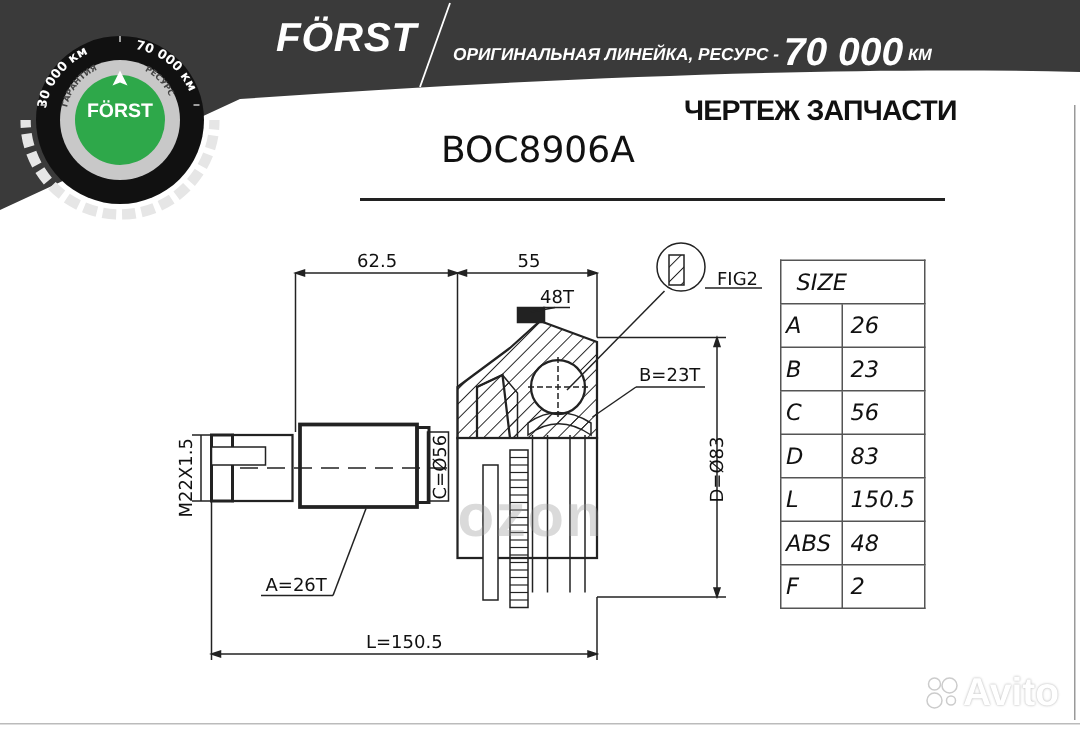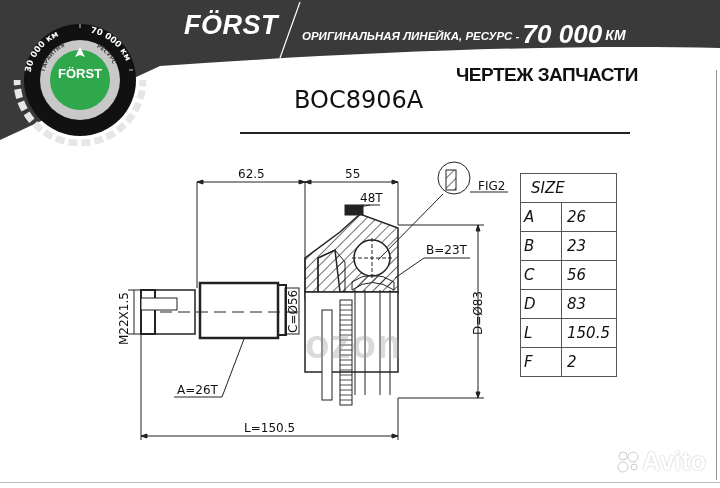--- a/index.html
+++ b/index.html
@@ -2,21 +2,21 @@
 <html><head>
 <meta charset="utf-8">
 <style>
   html, body { margin: 0; padding: 0; }
   body { width: 720px; height: 488px; background: #fff; position: relative; overflow: hidden; font-family: "DejaVu Sans", sans-serif; }
   .header { position: absolute; left: 0; top: 0; width: 720px; height: 70px; }
   .header svg { position: absolute; left: 0; top: 0; }
   .brand { position: absolute; left: 184px; top: 10px; color: #fff; font-family: "Liberation Sans", sans-serif; font-weight: bold; font-style: italic; font-size: 27px; letter-spacing: 0.5px; }
   .tagline { position: absolute; left: 302px; top: 16px; color: #fff; font-family: "Liberation Sans", sans-serif; font-weight: bold; font-style: italic; font-size: 11.5px; white-space: nowrap; }
   .tagline .big { font-size: 26px; position: relative; top: 3px; }
-  .tagline .km { font-size: 14px; text-align: center; }
+  .tagline .km { font-size: 11px; text-align: center; }
   .subtitle { position: absolute; left: 456px; top: 64px; font-family: "Liberation Sans", sans-serif; font-weight: bold; font-size: 19px; color: #111; letter-spacing: -0.5px; }
   .partno { position: absolute; left: 294px; top: 86px; font-family: "DejaVu Sans", sans-serif; font-size: 24px; color: #111; }
   .partno-line { position: absolute; left: 240px; top: 132px; width: 390px; height: 1.5px; background: #222; }
   .frame-right { position: absolute; left: 716px; top: 70px; width: 1px; height: 410px; background: #999; }
   .frame-bottom { position: absolute; left: 0; top: 482px; width: 720px; height: 1px; background: #bbb; }
   .logo { position: absolute; left: 0; top: 0; }
   .drawing { position: absolute; left: 0; top: 0; }
   .dim { font-family: "DejaVu Sans", sans-serif; font-size: 12px; fill: #111; }
   table.size { position: absolute; left: 520px; top: 173px; border-collapse: collapse; font-family: "DejaVu Sans", sans-serif; font-size: 15px; color: #111; font-style: italic; }
   table.size td { border: 1px solid #555; height: 28px; padding: 0 3px; }
@@ -204,20 +204,24 @@
       </tr>
   <tr>
         <td class="k">D</td>
         <td class="v">83</td>
       </tr>
   <tr>
         <td class="k">L</td>
         <td class="v">150.5</td>
       </tr>
   <tr>
+        <td class="k">ABS</td>
+        <td class="v">48</td>
+      </tr>
+  <tr>
         <td class="k">F</td>
         <td class="v">2</td>
       </tr>
 </tbody>
   </table>
 
 <div class="frame-right"></div>
 <div class="frame-bottom"></div>
 
 <svg class="wm-dots" width="26" height="26">

